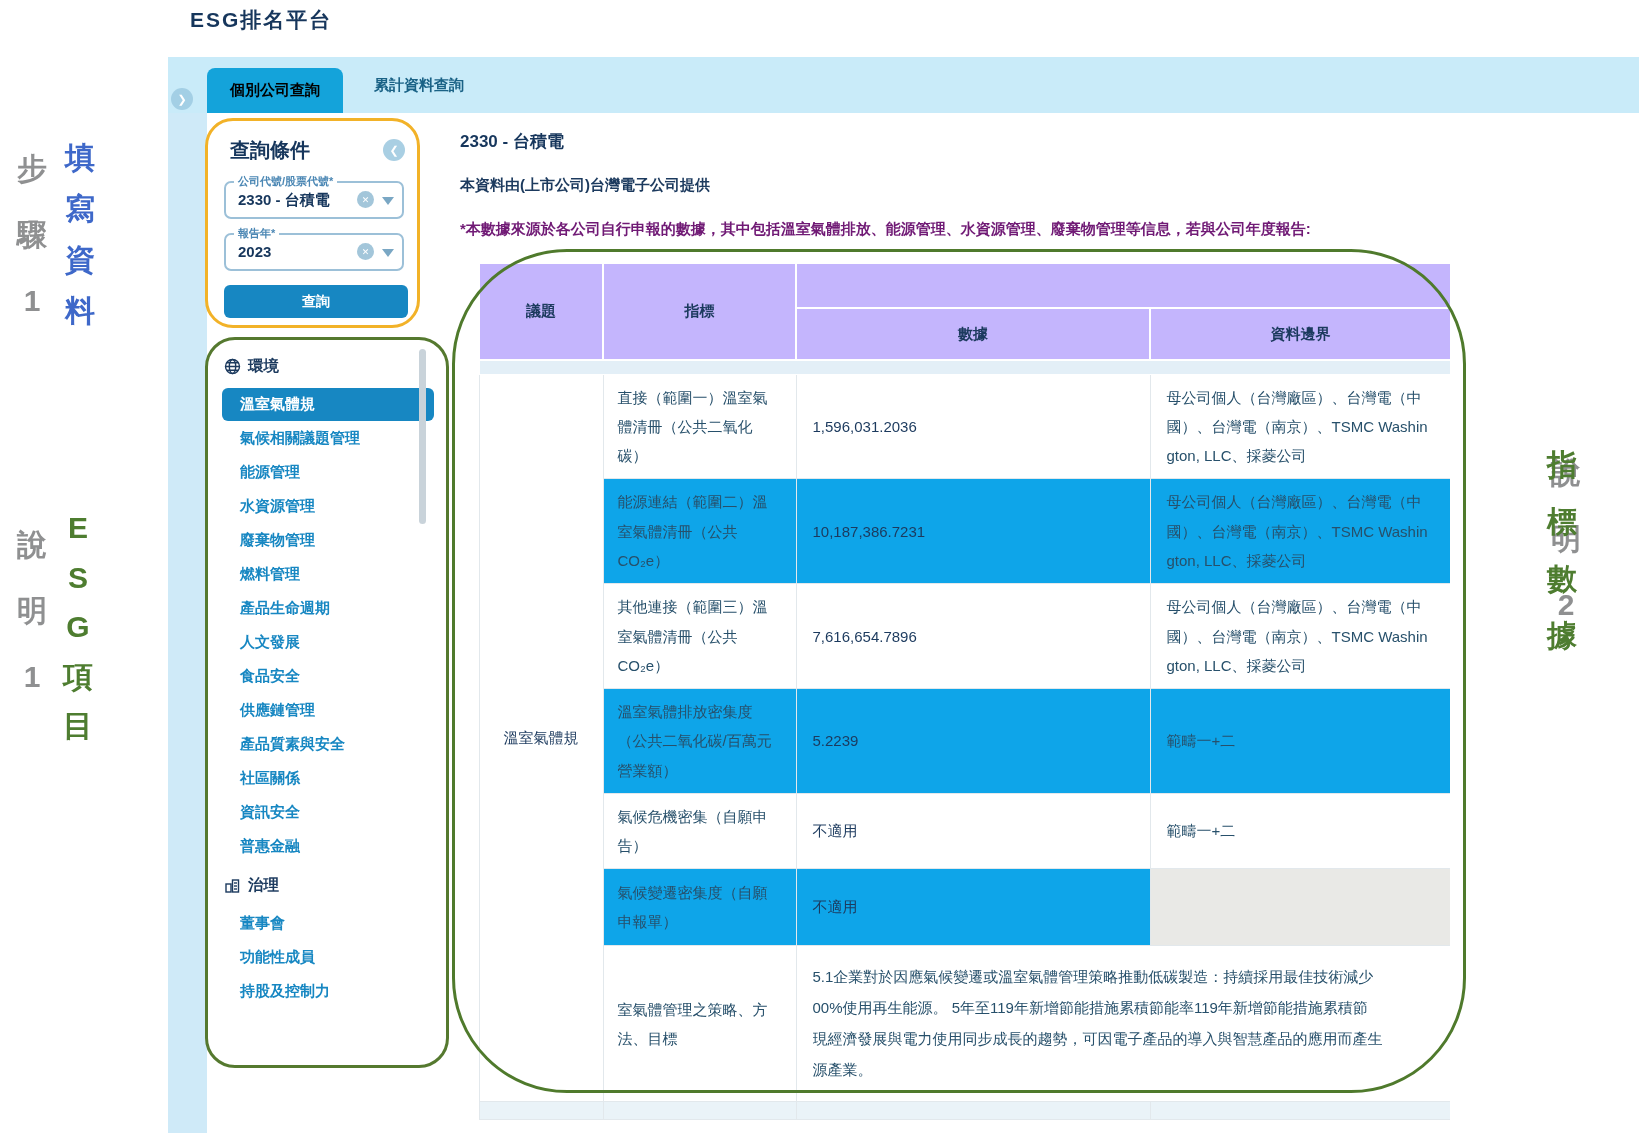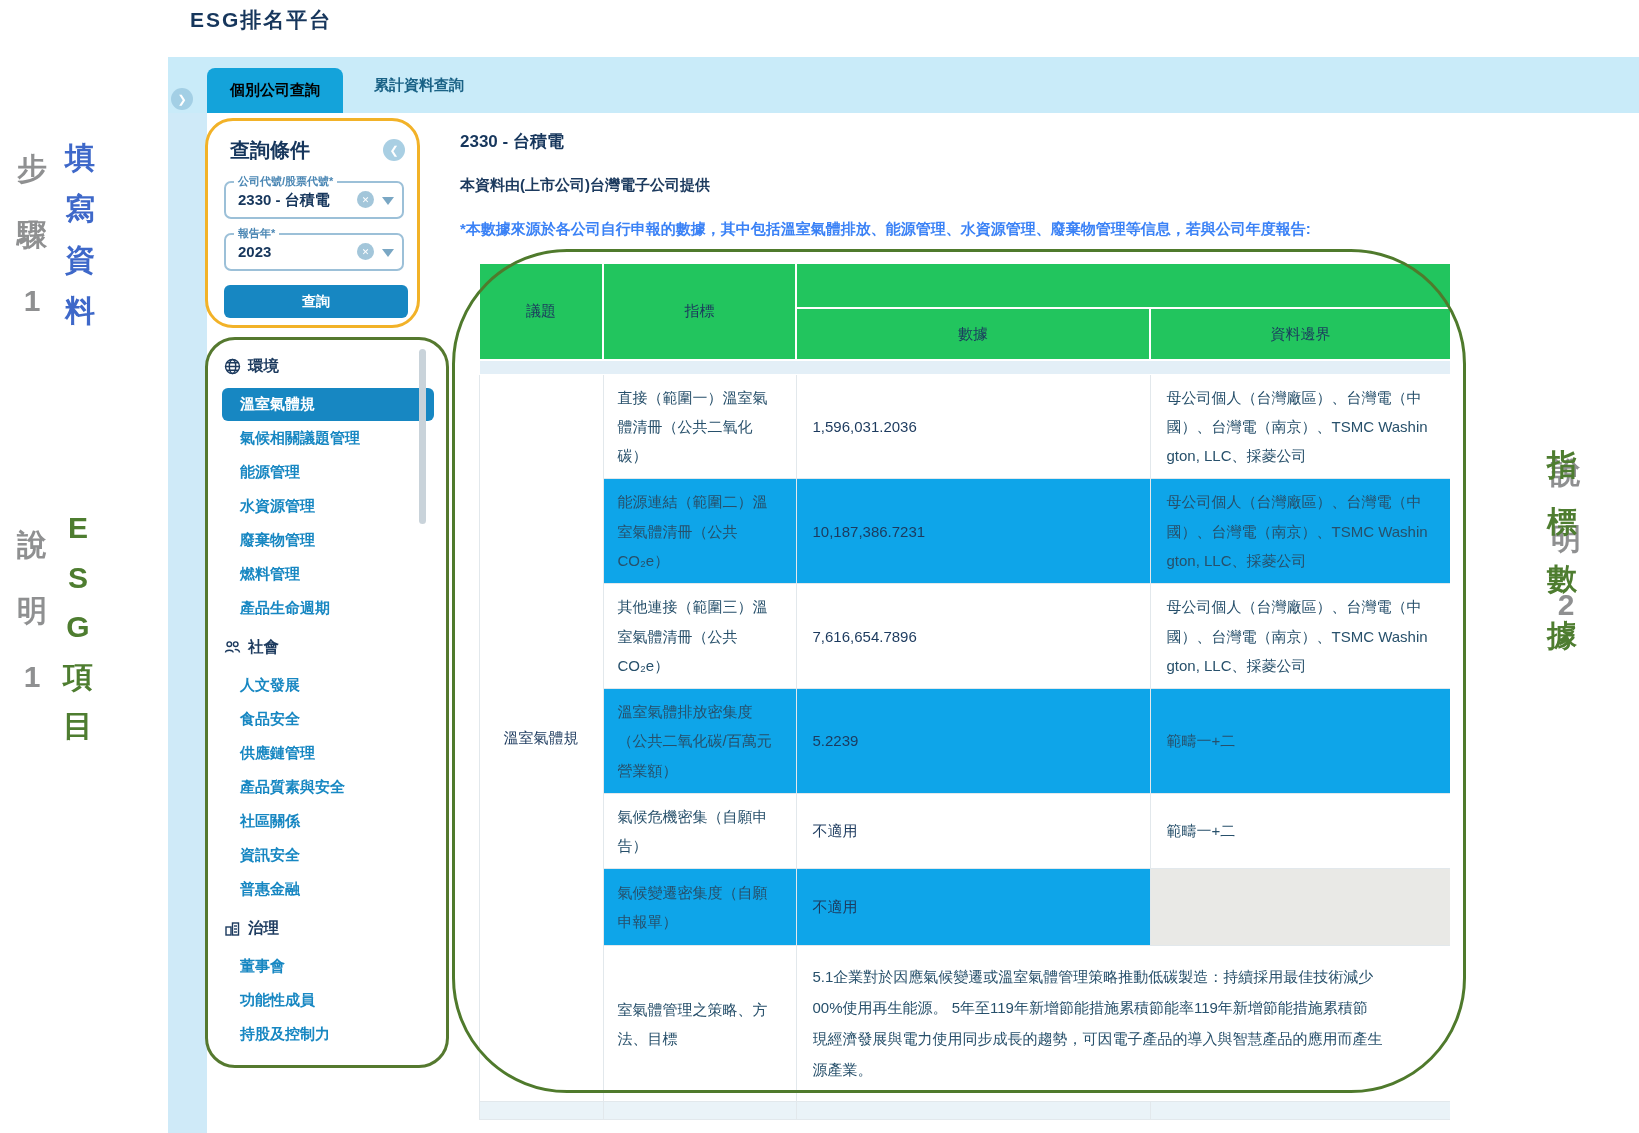--- a/index.html
+++ b/index.html
@@ -114,30 +114,30 @@
   .nav-scrollbar {
     position:absolute; left:419px; top:349px; width:7px; height:175px;
     background:#c9d3da; border-radius:4px; z-index:4;
   }
 
   
   .company-title { position:absolute; left:460px; top:130px; font-size:17px; font-weight:bold; color:#16365c; }
   .provider-note { position:absolute; left:460px; top:176px; font-size:15px; font-weight:600; color:#1c3a5e; }
   .disclaimer {
     position:absolute; left:460px; top:220px; font-size:15px; font-weight:bold;
-    color:#3b82f6; white-space:nowrap;text-align:center;
+    color:#701a75; white-space:nowrap;text-align:center;
   }
 
   
   .tablewrap { position:absolute; left:478px; top:262px; width:972px; overflow:hidden; }
   table { border-collapse:collapse; width:972px; table-layout:fixed; }
   col.c-topic { width:124px; } col.c-ind { width:193px; }
   col.c-data { width:354px; } col.c-bnd { width:301px; }
   th {
-    background:#22c55e; color:#1c3a5e; font-size:15px; font-weight:normal;
+    background:#c4b5fd; color:#1c3a5e; font-size:15px; font-weight:bold;
     border:2px solid #ffffff; text-align:center;
   }
   tr.h1 { height:45px; } tr.h2 { height:52px; }
   tr.spacer td { background:#e3eff7; height:14px; border:1px solid #fff; }
   td { font-size:15px; color:#27506b; vertical-align:middle; border:1px solid #e2e8ec; }
   td.topic {
     background:#fff; text-align:center; color:#1c3a5e; line-height:2;
     padding:0 18px;
   }
   td.ind  { padding:8px 14px; line-height:1.95; }
@@ -214,29 +214,20 @@
     <span>環境</span>
   </div>
   <div class="nav-item active">溫室氣體規</div>
   <div class="nav-item">氣候相關議題管理</div>
   <div class="nav-item">能源管理</div>
   <div class="nav-item">水資源管理</div>
   <div class="nav-item">廢棄物管理</div>
   <div class="nav-item">燃料管理</div>
   <div class="nav-item">產品生命週期</div>
 
-  <div class="nav-section-header">
-    <svg class="icon-svg" viewBox="0 0 17 17" fill="none" stroke="#1c3a5e" stroke-width="1.4">
-      <circle cx="5.3" cy="5.2" r="2.3"></circle>
-        <circle cx="11.7" cy="5.2" r="2.3"></circle>
-      <path d="M1.5 13.5c0-3 7.6-3 7.6 0"></path>
-        <path d="M10.7 10.6c2.6-.5 4.8.7 4.8 2.9"></path>
-    </svg>
-    <span>社會</span>
-  </div>
   <div class="nav-item">人文發展</div>
   <div class="nav-item">食品安全</div>
   <div class="nav-item">供應鏈管理</div>
   <div class="nav-item">產品質素與安全</div>
   <div class="nav-item">社區關係</div>
   <div class="nav-item">資訊安全</div>
   <div class="nav-item">普惠金融</div>
 
   <div class="nav-section-header">
     <svg class="icon-svg" viewBox="0 0 17 17" fill="none" stroke="#1c3a5e" stroke-width="1.4">

